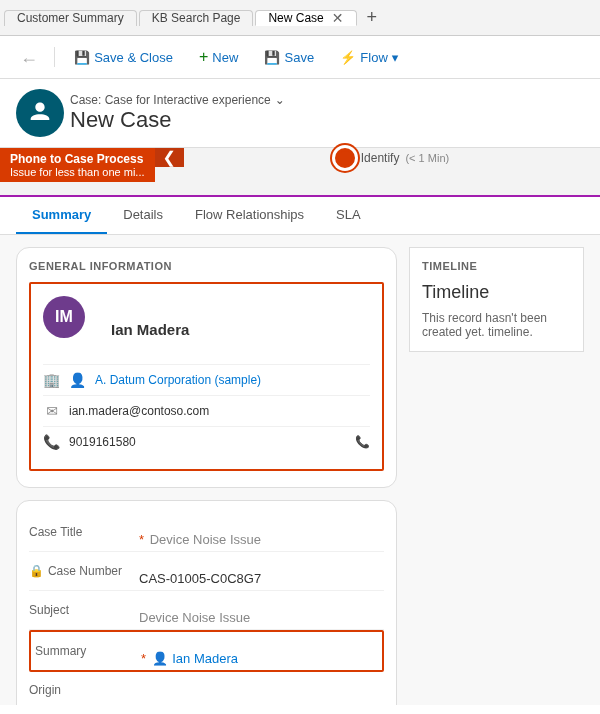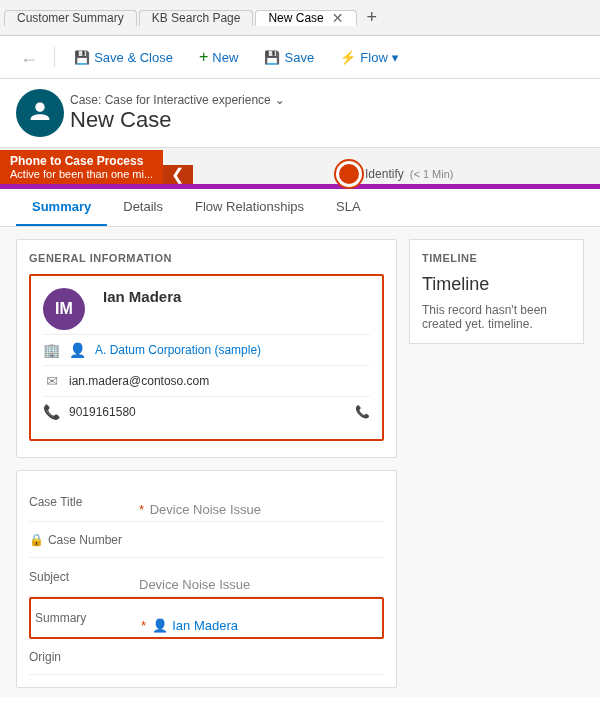--- a/index.html
+++ b/index.html
@@ -114,25 +114,25 @@
     }
     .record-name {
       font-size: 22px;
       font-weight: 400;
       color: #333;
     }
 
     
     .bpf-bar {
       display: flex;
-      align-items: flex-end;
+      align-items: flex-start;
       background: #f3f3f3;
       border-top: 1px solid #ddd;
-      border-bottom: 5px solid #a21caf;
-      height: 42px;
+      border-bottom: 2px solid #a21caf;
+      height: 50px;
     }
     .bpf-label-area {
       background: #d83b01;
       color: #fff;
       display: flex;
       flex-direction: column;
       justify-content: center;
       padding: 4px 10px;
       min-width: 140px;
       font-size: 11px;
@@ -205,21 +205,21 @@
       overflow-y: auto;
     }
 
     .left-panel { flex: 1; display: flex; flex-direction: column; gap: 12px; margin-right: 12px; }
     .right-panel { width: 175px; flex-shrink: 0; }
 
     
     .card {
       background: #fff;
       border: 1px solid #ddd;
-      border-radius: 2px;
+      border-radius: 13px;
       padding: 12px;
     }
     .card-section-title {
       font-size: 11px;
       font-weight: 600;
       color: #666;
       letter-spacing: 0.5px;
       margin-bottom: 10px;
       text-transform: uppercase;
     }
@@ -227,23 +227,23 @@
     
     .contact-card {
       border: 2px solid #d83b01;
       border-radius: 2px;
       background: #fff;
       padding: 12px;
       margin-bottom: 4px;
     }
     .contact-row {
       display: flex;
-      align-items: flex-start;
-      gap: 18px;
-      margin-bottom: 4px;
+      align-items: flex-end;
+      gap: 26px;
+      margin-bottom: 26px;
     }
     .contact-avatar {
       width: 42px;
       height: 42px;
       border-radius: 50%;
       background: #6e3b8c;
       display: flex;
       align-items: center;
       justify-content: center;
       color: #fff;
@@ -353,21 +353,21 @@
       <span>Case: Case for Interactive experience</span>
       <span style="cursor:pointer;">⌄</span>
     </div>
     <div class="record-name">New Case</div>
   </div>
 </div>
 
 <div class="bpf-bar">
   <div class="bpf-label-area">
     <span class="bpf-label-title">Phone to Case Process</span>
-    <span style="font-size:11px;">Active for been than one mi...</span>
+    <span style="font-size:11px;">Issue for less than one mi...</span>
   </div>
   <button class="bpf-collapse-btn">❮</button>
   <div class="bpf-stages">
     <div class="bpf-stage">
       <div class="bpf-dot active" style="border:3px solid #d83b01; background:#d83b01; box-shadow: 0 0 0 3px #fff, 0 0 0 5px #d83b01;"></div>
       <span>Identify</span>
       <span style="color:#888; font-size:11px;">(&lt; 1 Min)</span>
     </div>
   </div>
 </div>
@@ -420,20 +420,21 @@
         <div class="form-value">
           <span class="required-star">*</span>
           <span style="color:#888;">Device Noise Issue</span>
         </div>
       </div>
       <div class="form-row">
         <div class="form-label">
           <span>🔒</span>
           <span>Case Number</span>
         </div>
+        <div class="form-value">CAS-01005-C0C8G7</div>
       </div>
       <div class="form-row">
         <div class="form-label">
           <span>Subject</span>
         </div>
         <div class="form-value" style="color:#888;">Device Noise Issue</div>
       </div>
       <div class="form-row customer-field-row">
         <div class="form-label">
           <span>Summary</span>

